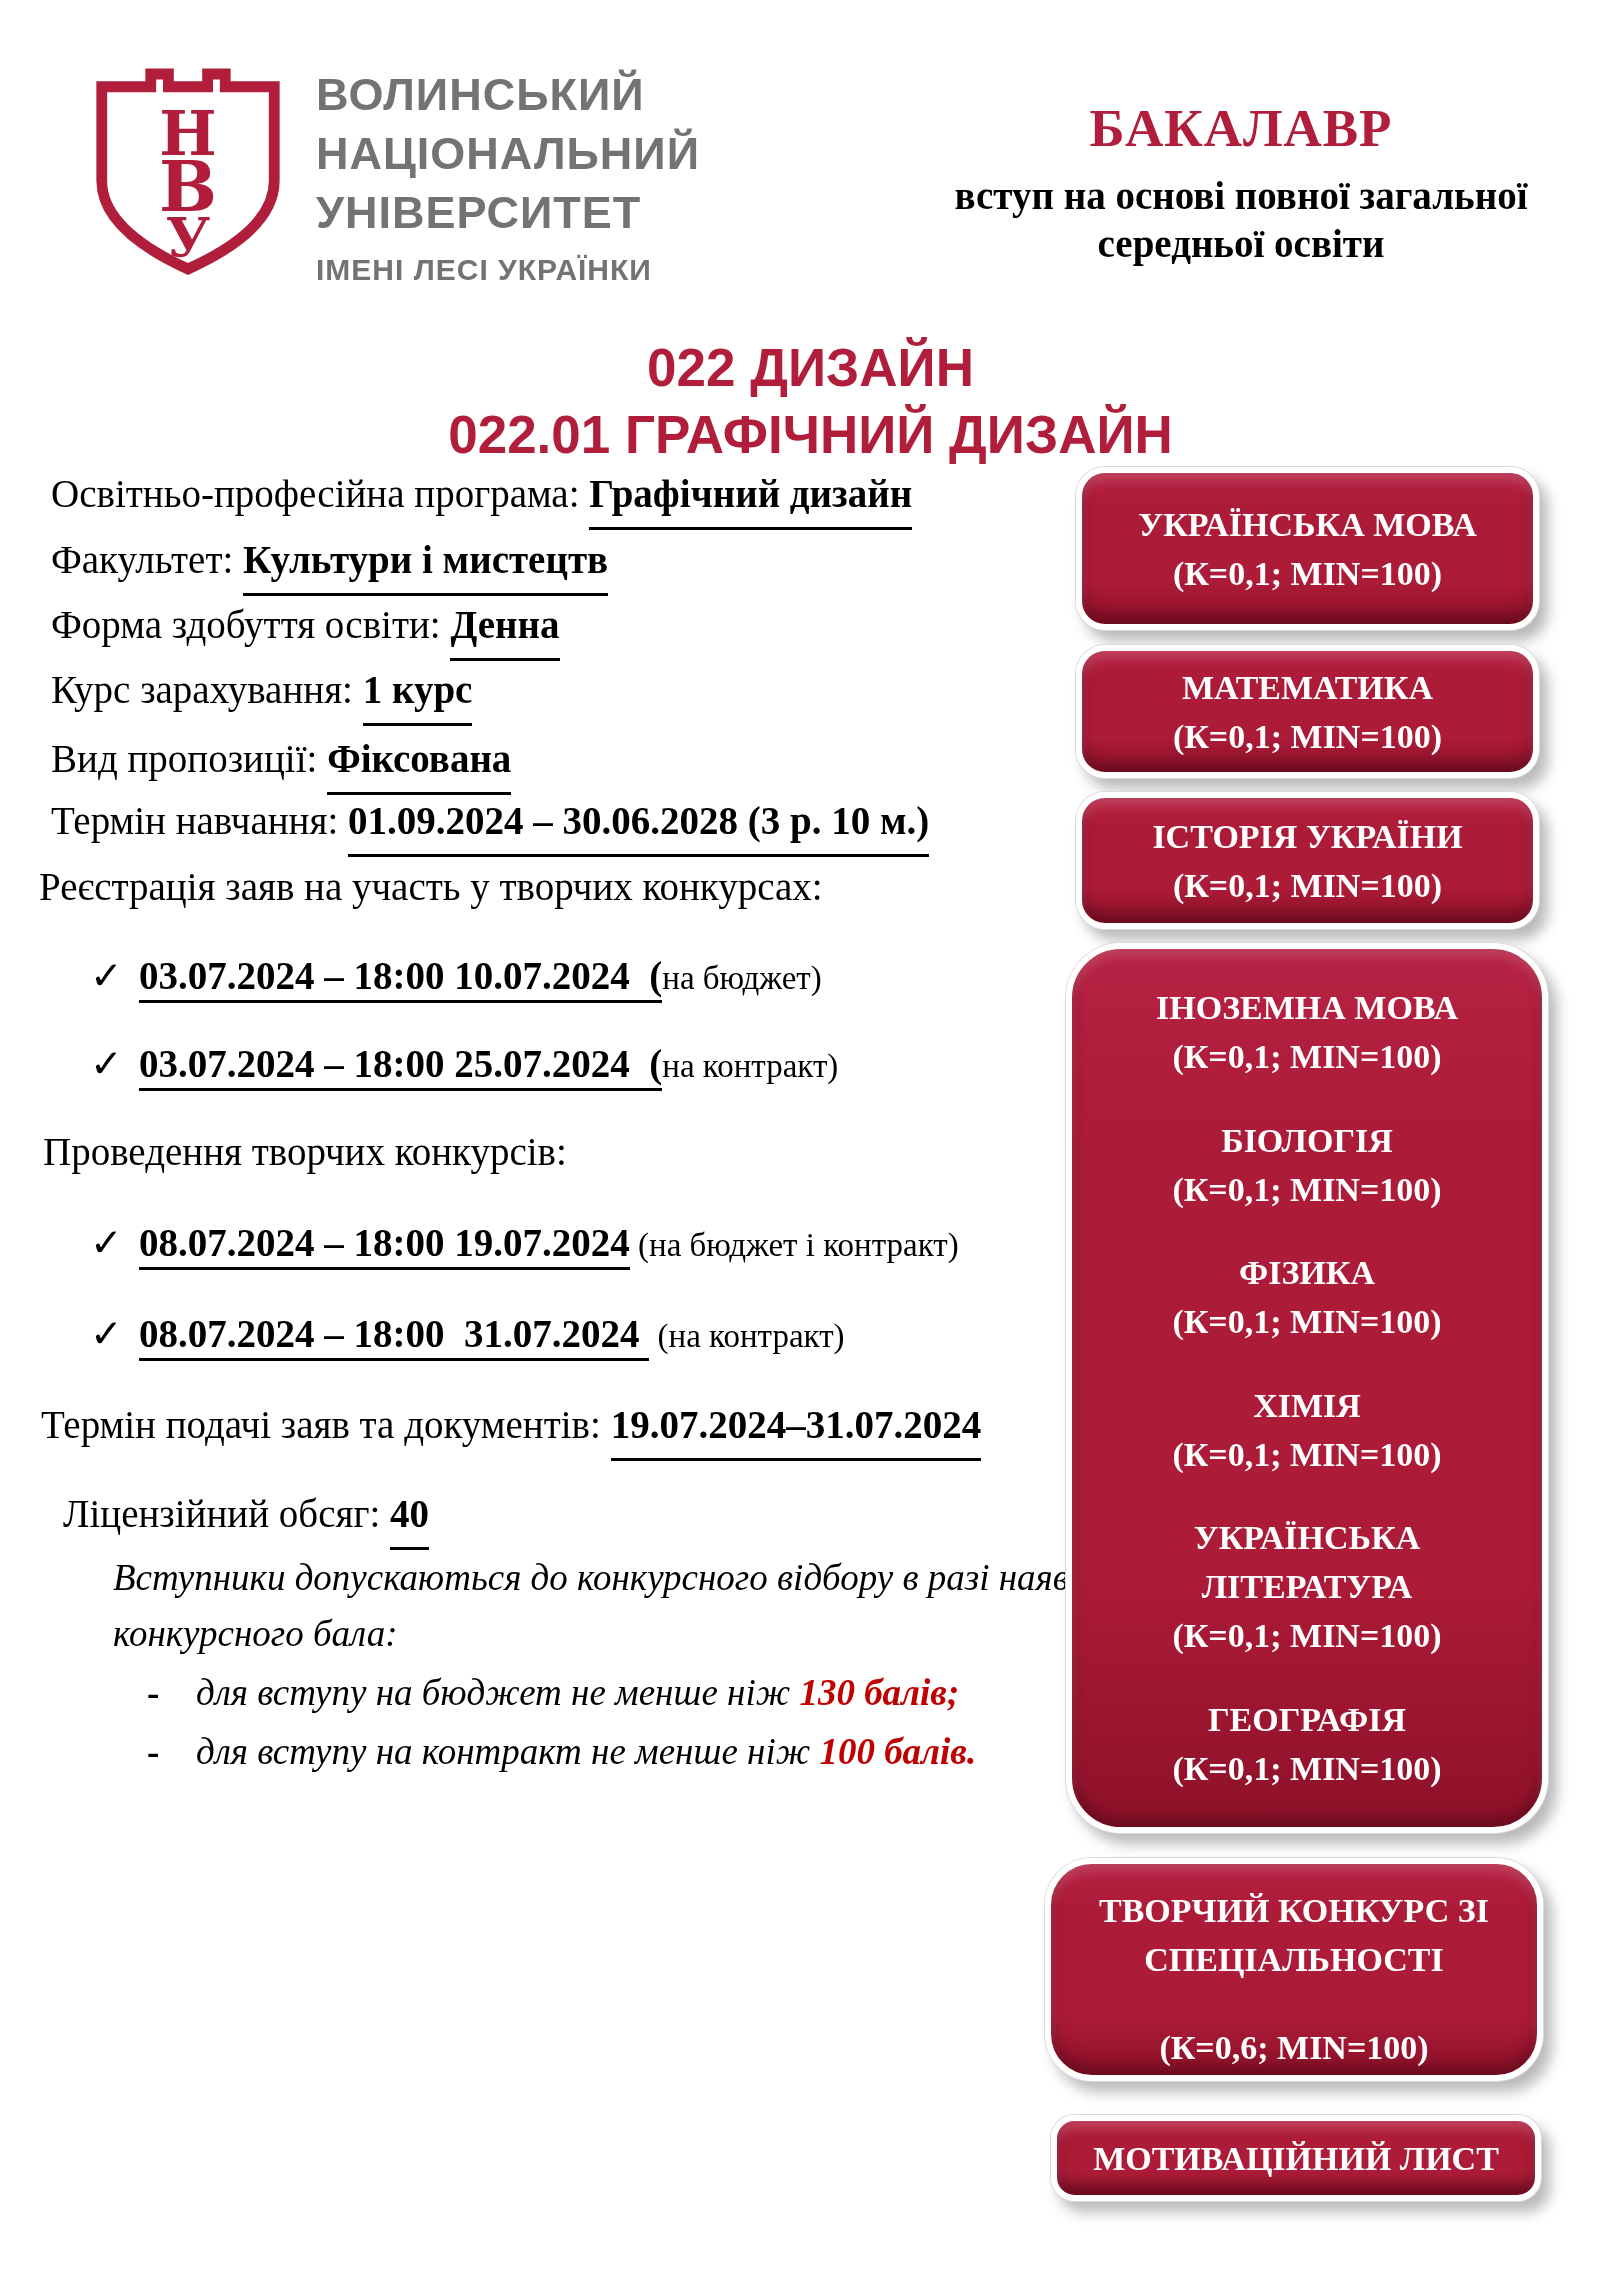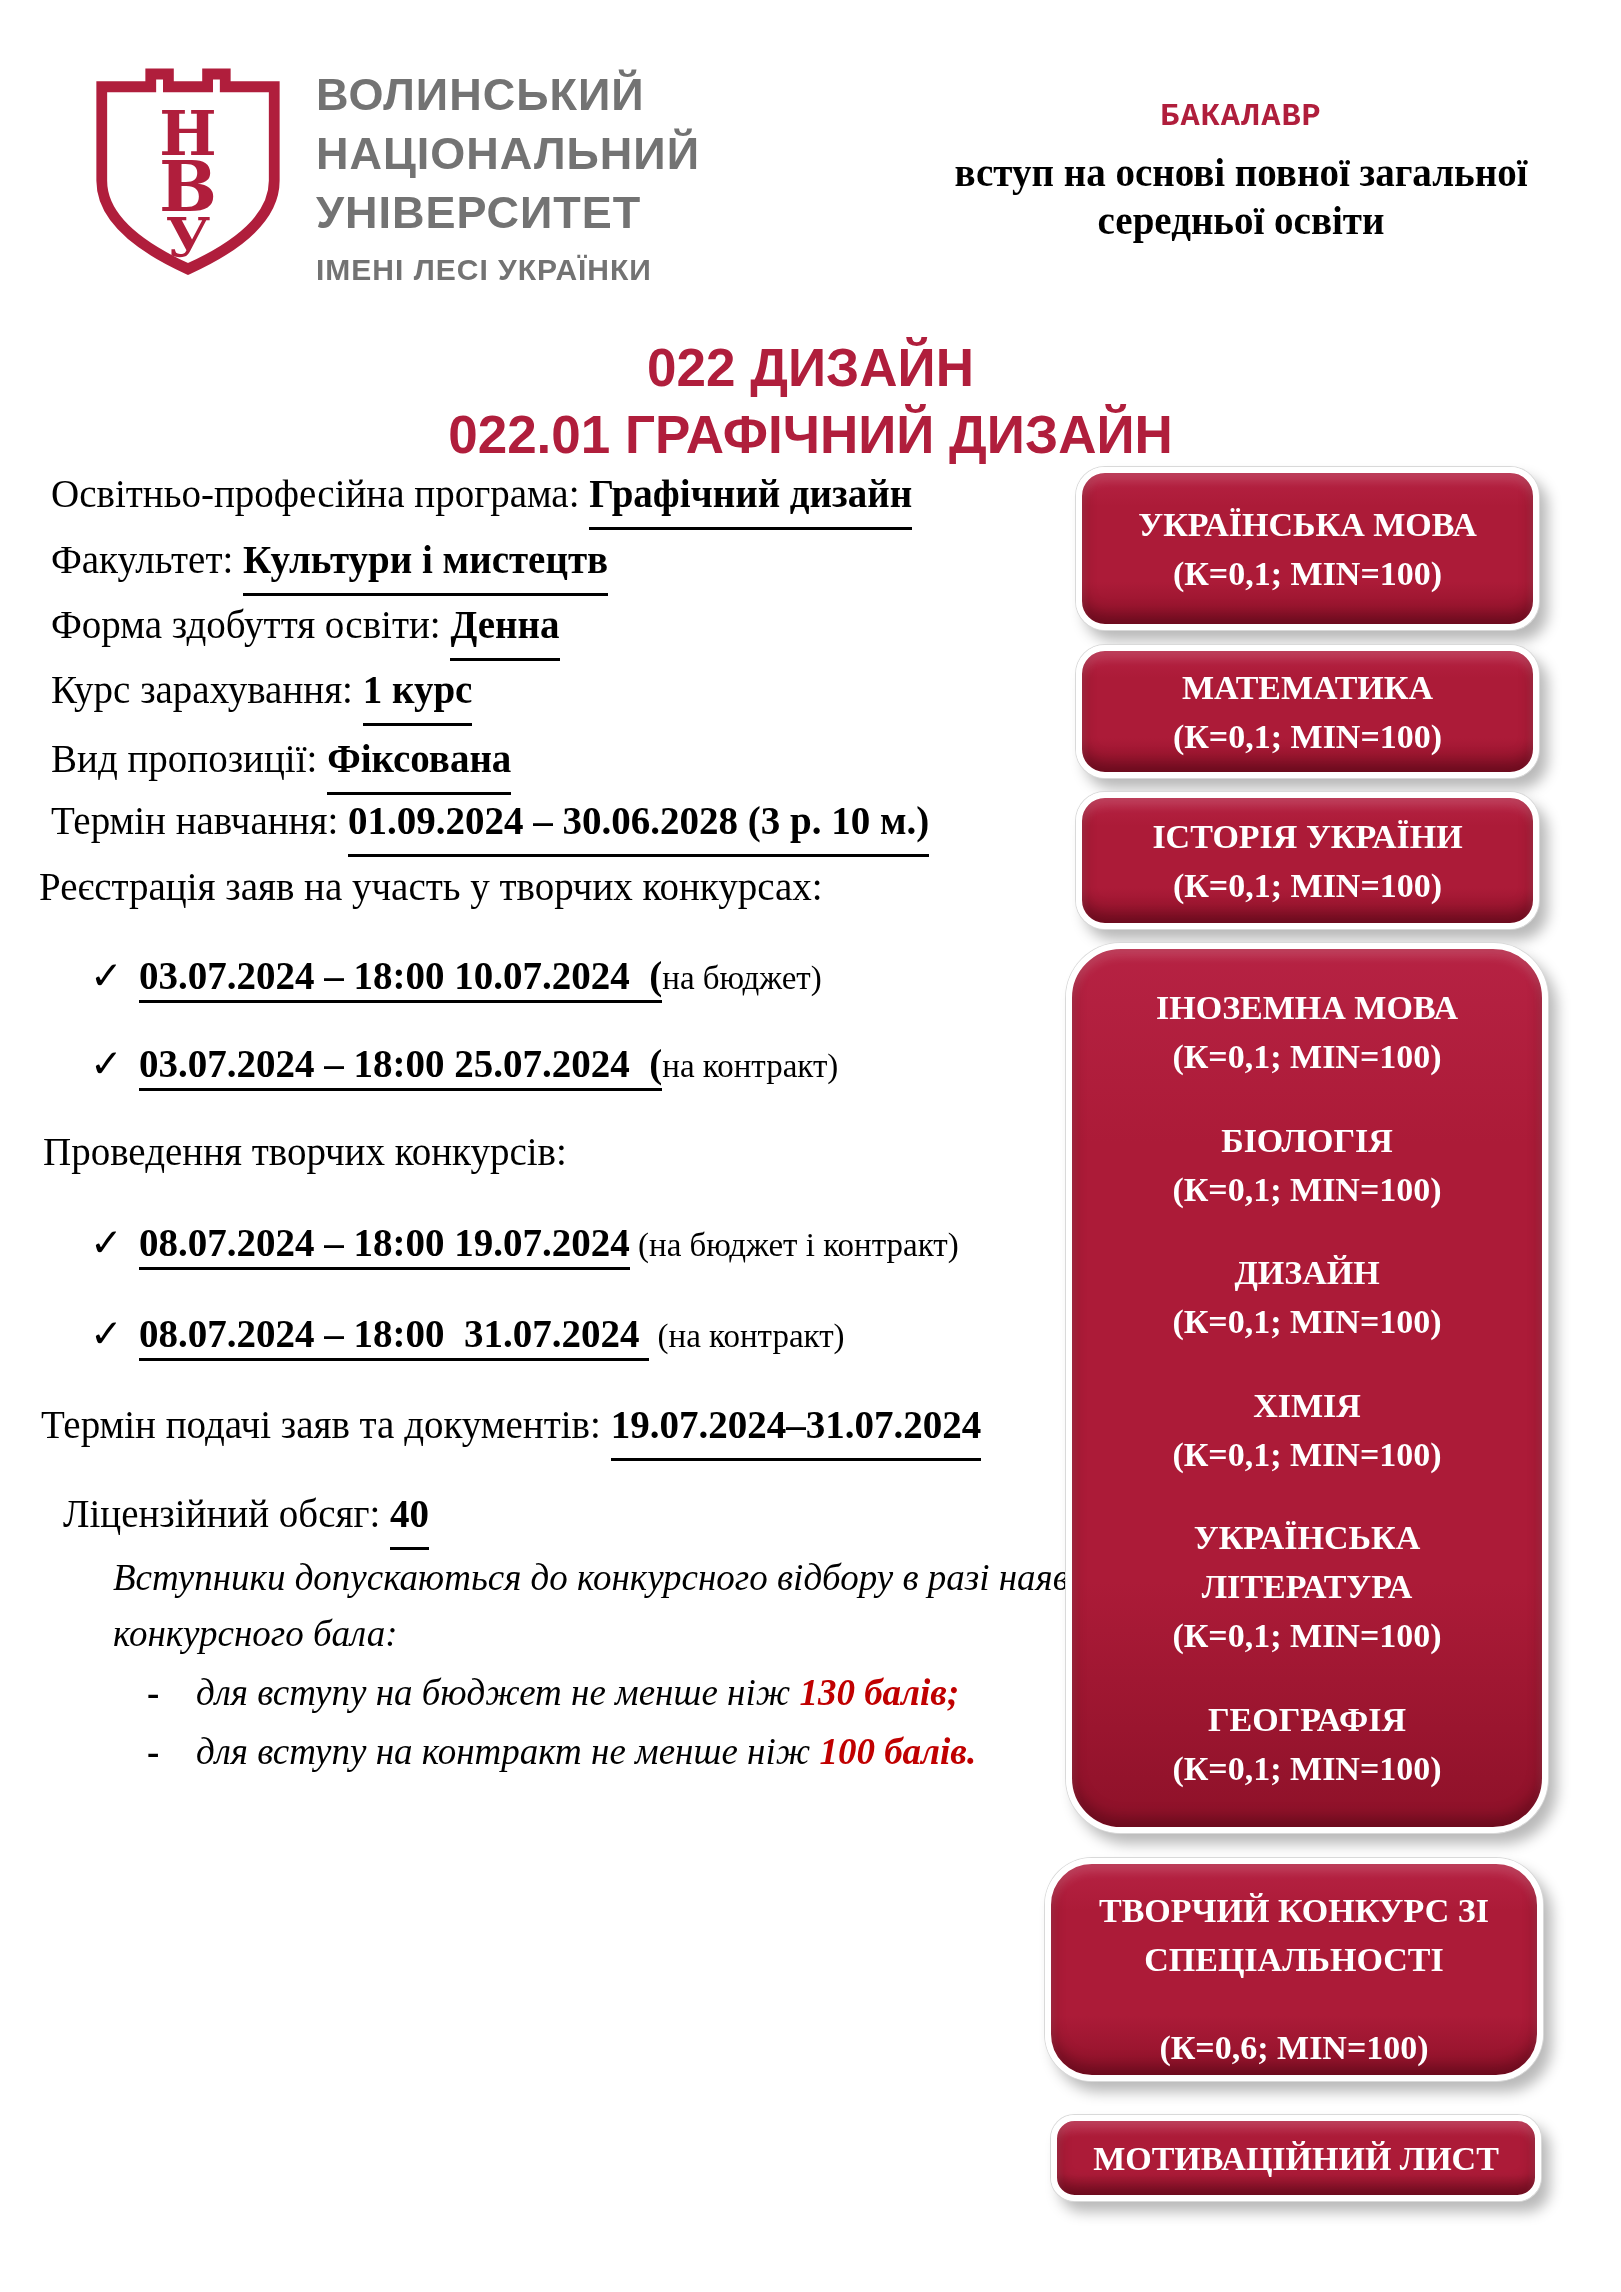--- a/index.html
+++ b/index.html
@@ -6,21 +6,21 @@
   .page{position:relative;width:1621px;height:2293px;background:#ffffff;overflow:hidden;
         font-family:"Liberation Serif",serif;color:#000;}
 
   
   .logo-svg{position:absolute;left:90px;top:67px;}
   .uni-name{position:absolute;left:316px;top:65px;font-family:"Liberation Sans",sans-serif;
             font-weight:bold;color:#737373;}
   .uni-name .big{font-size:45px;line-height:59px;letter-spacing:1px;white-space:nowrap;}
   .uni-name .small{font-size:30px;line-height:39px;letter-spacing:1px;margin-top:7.8px;white-space:nowrap;}
   .degree-block{position:absolute;left:941px;top:98px;width:600px;text-align:center;}
-  .degree-title{font-family:Liberation Mono, monospace;font-weight:900;font-size:32px;
+  .degree-title{font-family:Liberation Serif, serif;font-weight:900;font-size:53px;
                 color:#B01E3C;letter-spacing:1px;}
   .degree-sub{font-size:39px;font-weight:bold;line-height:48px;margin-top:0;}
   .degree-sub.first{margin-top:13.7px;}
 
   
   .prog-title{position:absolute;left:0;width:1621px;text-align:center;
               font-family:"Liberation Sans",sans-serif;font-weight:bold;font-size:53px;
               color:#B01E3C;white-space:nowrap;}
 
   
@@ -149,21 +149,21 @@
   <div class="sbox bigbox" style="left:1066px;top:943px;width:482px;height:890px;">
     <div class="subject">
       <div>ІНОЗЕМНА МОВА</div>
       <div class="params">(К=0,1; MIN=100)</div>
     </div>
     <div class="subject">
       <div>БІОЛОГІЯ</div>
       <div class="params">(К=0,1; MIN=100)</div>
     </div>
     <div class="subject">
-      <div>ДИЗАЙН</div>
+      <div>ФІЗИКА</div>
       <div class="params">(К=0,1; MIN=100)</div>
     </div>
     <div class="subject">
       <div>ХІМІЯ</div>
       <div class="params">(К=0,1; MIN=100)</div>
     </div>
     <div class="subject" style="width:333px;">
       <div>УКРАЇНСЬКА ЛІТЕРАТУРА</div>
       <div class="params">(К=0,1; MIN=100)</div>
     </div>

